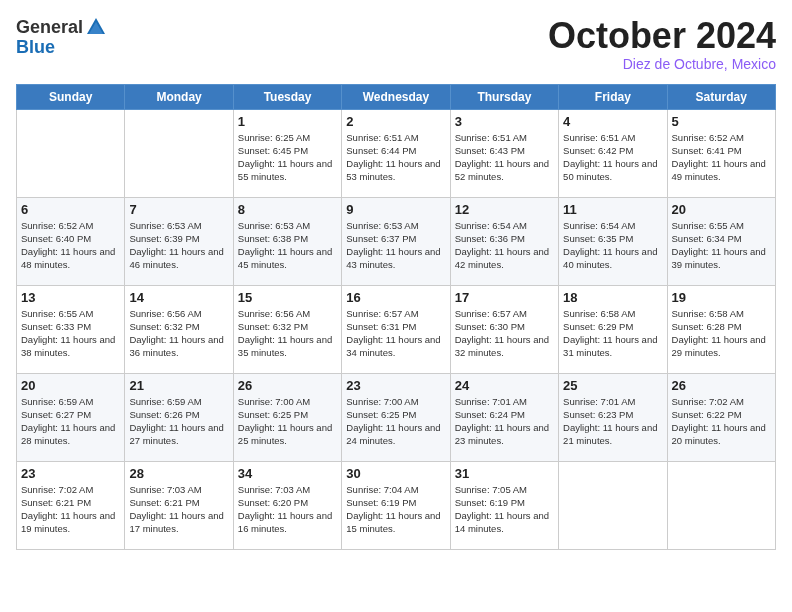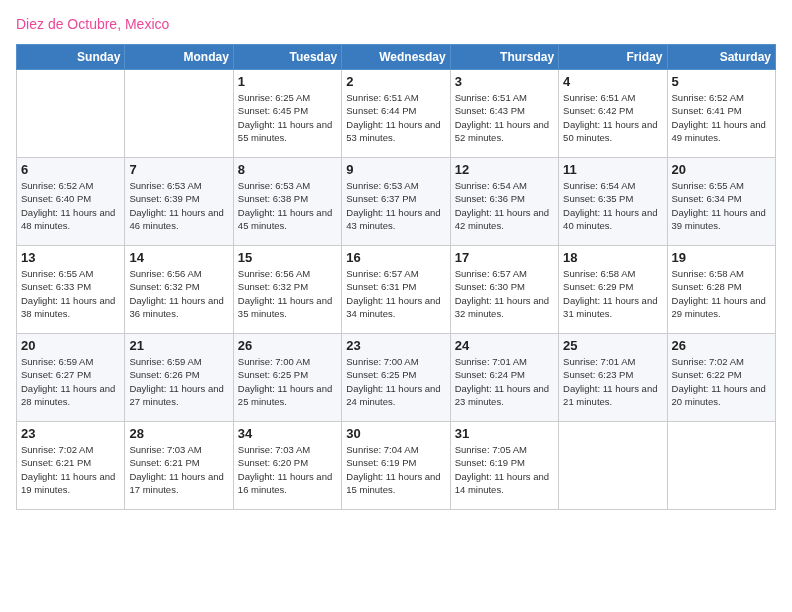--- a/index.html
+++ b/index.html
@@ -42,34 +42,34 @@
       text-align: right;
     }
     .month-title {
       font-size: 36px;
       font-weight: bold;
       color: #222;
       line-height: 1.1;
     }
     .subtitle {
       font-size: 14px;
-      color: #ec4899;
+      color: #8b5cf6;
     }
     .calendar-table {
       width: 100%;
       border-collapse: collapse;
       table-layout: fixed;
     }
     .calendar-table th {
       background-color: #3a7abf;
       color: #fff;
       font-size: 12px;
       font-weight: bold;
       padding: 5px 4px;
-      text-align: right;
+      text-align: center;
       border: 1px solid #5590cc;
     }
     .calendar-table td {
       border: 1px solid #ccc;
       vertical-align: top;
       padding: 4px;
       font-size: 10px;
       color: #333;
       height: 88px;
       background: #fff;
@@ -90,21 +90,34 @@
       line-height: 1.4;
     }
     .empty-cell {
       background: #fff !important;
     }
   </style>
 </head>
 <body>
 
 <div class="header-area">
+  <div class="logo">
+    <div>
+      <div style="display:flex;align-items:center;">
+        <span class="logo-text-general">General</span>
+        <svg class="logo-icon" viewBox="0 0 22 22">
+          <polygon points="11,2 20,18 2,18" fill="#1a6db5"></polygon>
+          <polygon points="11,6 18,18 4,18" fill="#5599dd" opacity="0.5"></polygon>
+        </svg>
+      </div>
+      <span class="logo-text-blue">Blue</span>
+    </div>
+  </div>
   <div class="title-area">
+    <div class="month-title">October 2024</div>
     <div class="subtitle">Diez de Octubre, Mexico</div>
   </div>
 </div>
 
 <table class="calendar-table">
   <thead>
     <tr>
     <th>Sunday</th>
         <th>Monday</th>
         <th>Tuesday</th>

